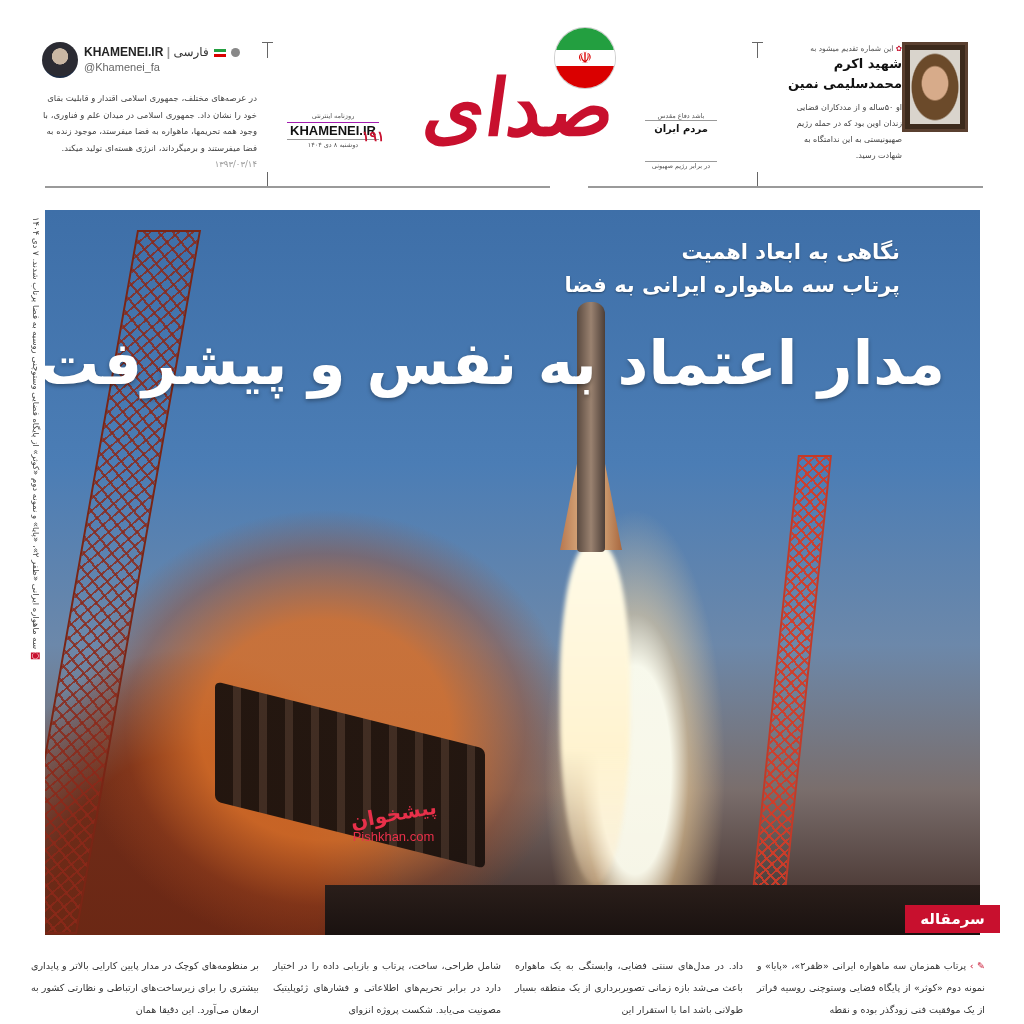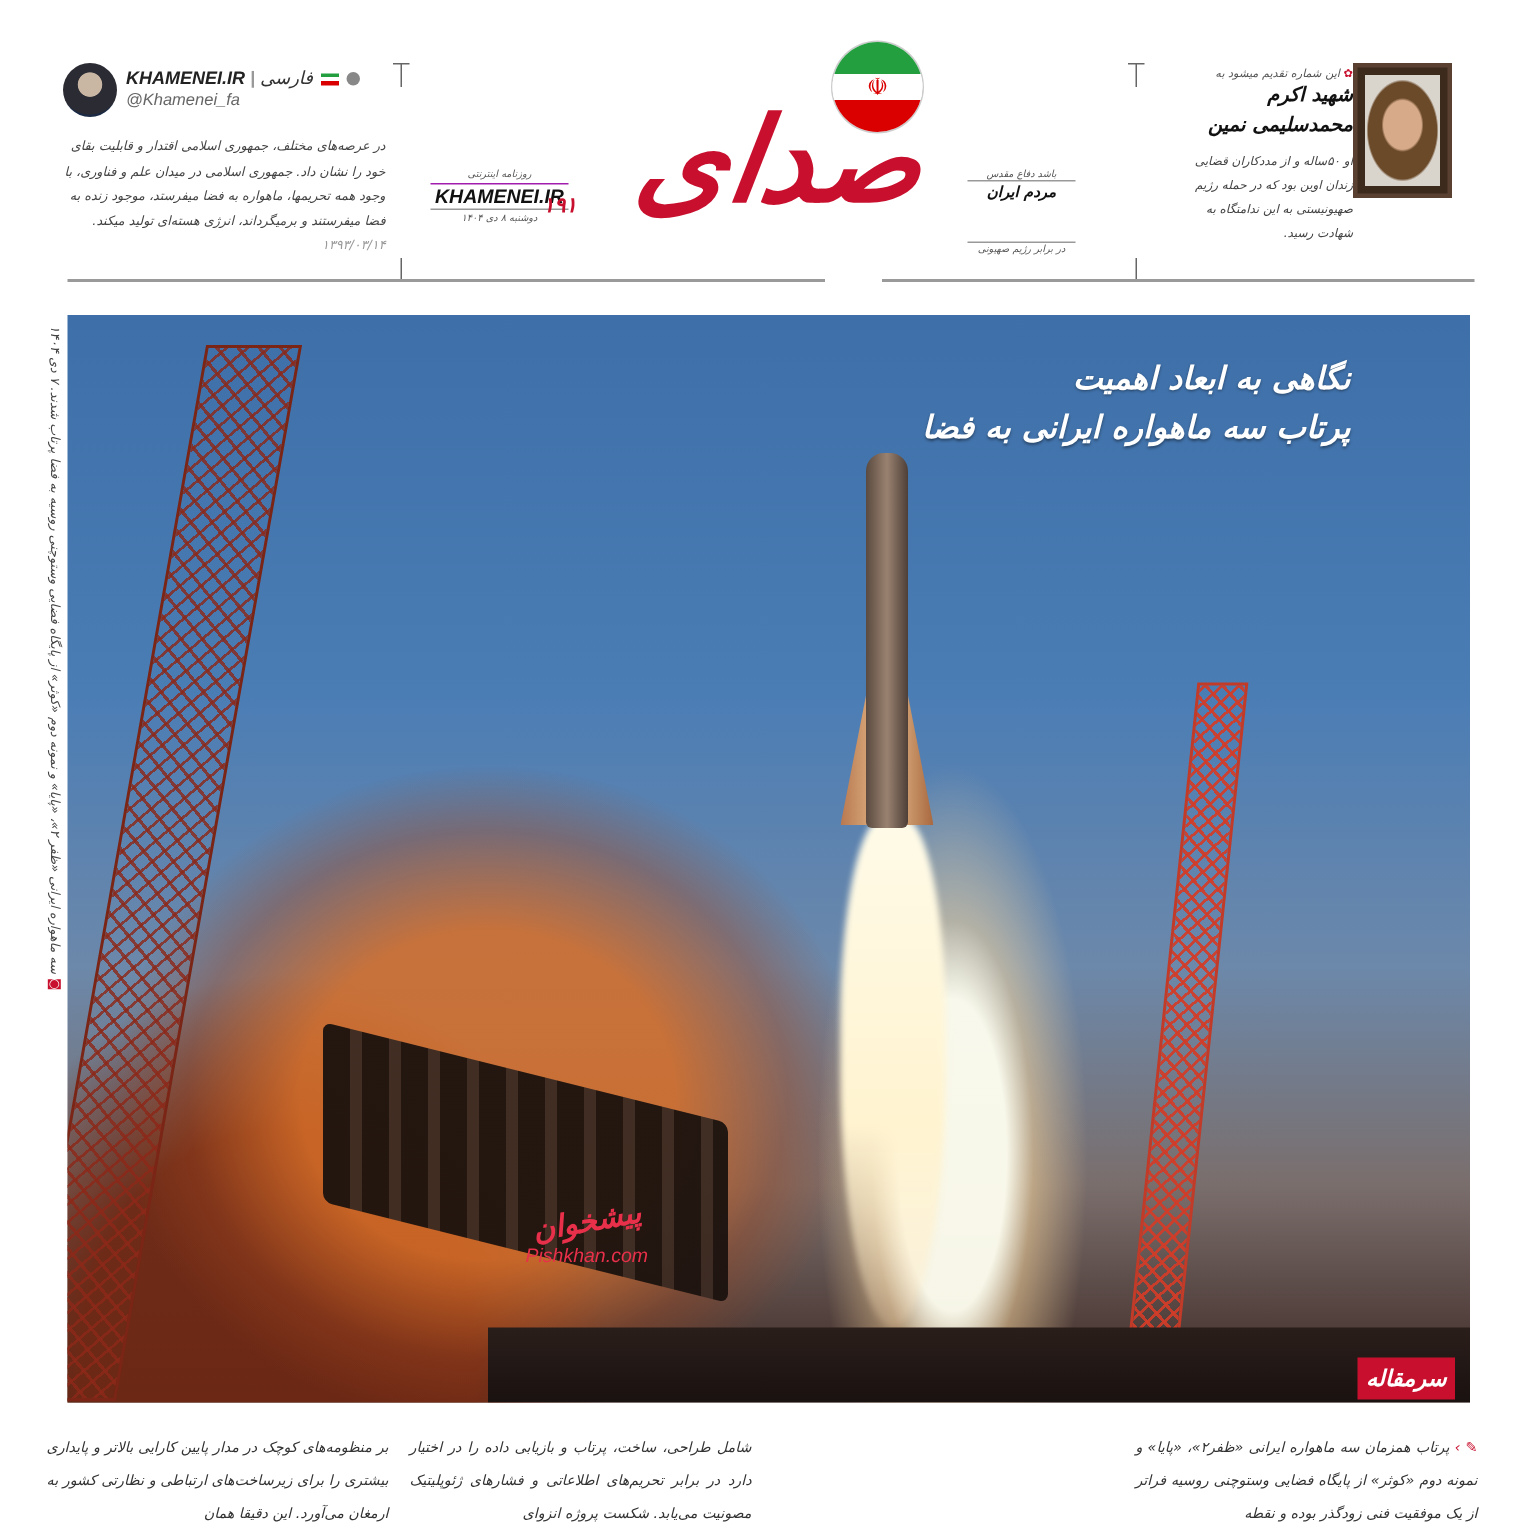--- a/index.html
+++ b/index.html
@@ -1,17 +1,17 @@
 <!DOCTYPE html>
 <html><head>
 <meta charset="utf-8">
 <style>
   html, body { margin:0; padding:0; background:#ffffff; }
   body { width:1024px; height:1024px; position:relative; overflow:hidden; font-family:"DejaVu Sans", sans-serif; color:#333; }
-  .rtl { direction:rtl;font-style:italic; }
+  .rtl { direction:rtl; }
 
   
   .header { position:absolute; left:0; top:0; width:1024px; height:205px; }
   .rule { position:absolute; top:186px; height:2px; background:#9a9a9a; }
   .tick { position:absolute; width:1px; background:#666; }
   .tick-h { position:absolute; height:1px; background:#666; }
 
   
   .tweet { position:absolute; left:42px; top:42px; width:215px; }
   .tweet .avatar { position:absolute; left:0; top:0; width:36px; height:36px; border-radius:50%; background:radial-gradient(circle at 50% 40%, #c9b7a4 0 28%, #2b2b33 30% 70%, #1a2a44 72%); }
@@ -68,21 +68,21 @@
   .ground { position:absolute; left:280px; top:675px; width:655px; height:50px; background:linear-gradient(180deg,#2a1e1a,#1a1210); }
 
   .hero .kicker1 { position:absolute; right:80px; top:30px; font-size:21px; color:#fff; font-weight:bold; white-space:nowrap; text-shadow:0 1px 2px rgba(0,0,0,0.4); }
   .hero .kicker2 { position:absolute; right:80px; top:63px; font-size:21px; color:#fff; font-weight:bold; white-space:nowrap; text-shadow:0 1px 2px rgba(0,0,0,0.4); }
   .hero .headline { position:absolute; right:35px; top:118px; font-size:60px; color:#fff; font-weight:bold; white-space:nowrap; letter-spacing:-1px; text-shadow:0 2px 4px rgba(0,0,0,0.35); }
 
   .watermark { position:absolute; left:305px; top:592px; text-align:center; color:#e8304a; }
   .watermark .fa { font-size:20px; font-weight:bold; transform:rotate(-10deg); display:block; }
   .watermark .en { font-family:Liberation Sans, sans-serif; font-size:13px; }
 
-  .editorial-tag { position:absolute; left:905px; top:905px; width:65px; height:28px; background:#c8102e; color:#fff; font-weight:bold; font-size:15px; text-align:center; line-height:28px; }
+  .editorial-tag { position:absolute; left:905px; top:905px; width:95px; height:28px; background:#c8102e; color:#fff; font-weight:bold; font-size:15px; text-align:center; line-height:28px; }
 
   
   .side-caption { position:absolute; left:28px; top:220px; width:16px; height:520px; }
   .side-caption .txt { position:absolute; left:-252px; top:252px; width:520px; transform:rotate(90deg); font-size:8.5px; color:#444; white-space:nowrap; text-align:left; }
   .side-caption .txt .ic { color:#c8102e; }
 
   
   .cols { position:absolute; left:30px; top:955px; width:955px; height:69px; }
   .col { position:absolute; top:0; width:228px; font-size:9.5px; line-height:22px; color:#333; text-align:justify; text-align-last:right; }
   .col .lead-ic { color:#c8102e; }
@@ -162,29 +162,31 @@
   <div class="tower tower-left"></div>
   <div class="flame"></div>
   <div class="rocket-boost"></div>
   <div class="rocket"></div>
   <div class="gantry"></div>
   <div class="tower tower-right"></div>
   <div class="ground"></div>
 
   <div class="kicker1">نگاهی به ابعاد اهمیت</div>
   <div class="kicker2">پرتاب سه ماهواره ایرانی به فضا</div>
+  <div class="headline">مدار اعتماد به نفس و پیشرفت</div>
 
   <div class="watermark">
     <span class="fa">پیشخوان</span>
     <span class="en">Pishkhan.com</span>
   </div>
 </div>
 
 <div class="editorial-tag">سرمقاله</div>
 
 <div class="cols">
   <div class="col" style="right:0;">
     <span class="lead-ic">✎ ›</span>
     <span>پرتاب همزمان سه ماهواره ایرانی «ظفر۲»، «پایا» و نمونه دوم «کوثر» از پایگاه فضایی وستوچنی روسیه فراتر از یک موفقیت فنی زودگذر بوده و نقطه</span>
   </div>
+  <div class="col" style="right:242px;">داد. در مدل‌های سنتی فضایی، وابستگی به یک ماهواره باعث می‌شد بازه زمانی تصویربرداری از یک منطقه بسیار طولانی باشد اما با استقرار این</div>
   <div class="col" style="right:484px;">شامل طراحی، ساخت، پرتاب و بازیابی داده را در اختیار دارد در برابر تحریم‌های اطلاعاتی و فشارهای ژئوپلیتیک مصونیت می‌یابد. شکست پروژه انزوای</div>
   <div class="col" style="right:726px;">بر منظومه‌های کوچک در مدار پایین کارایی بالاتر و پایداری بیشتری را برای زیرساخت‌های ارتباطی و نظارتی کشور به ارمغان می‌آورد. این دقیقا همان</div>
 </div>
 
 </body></html>

